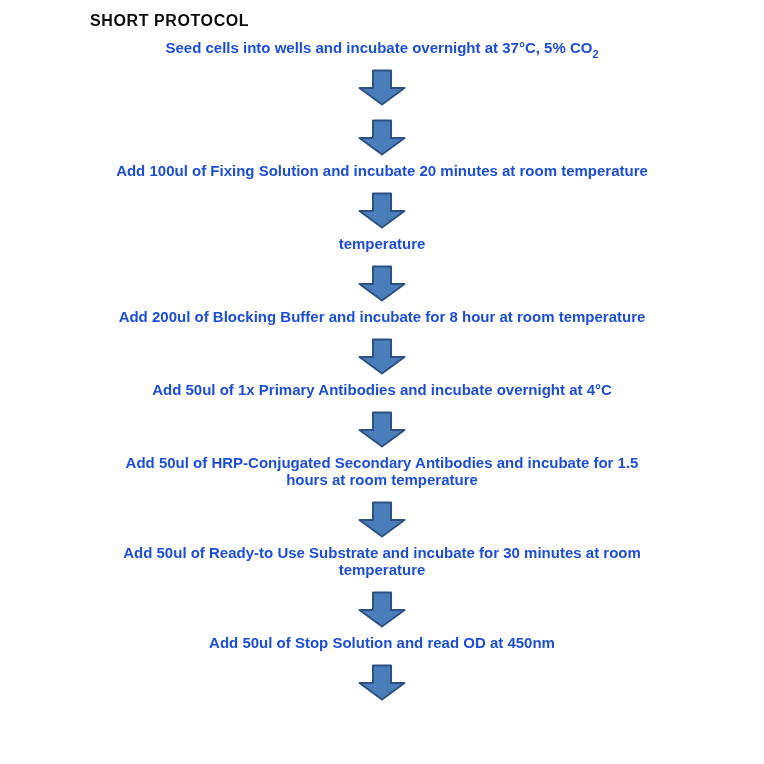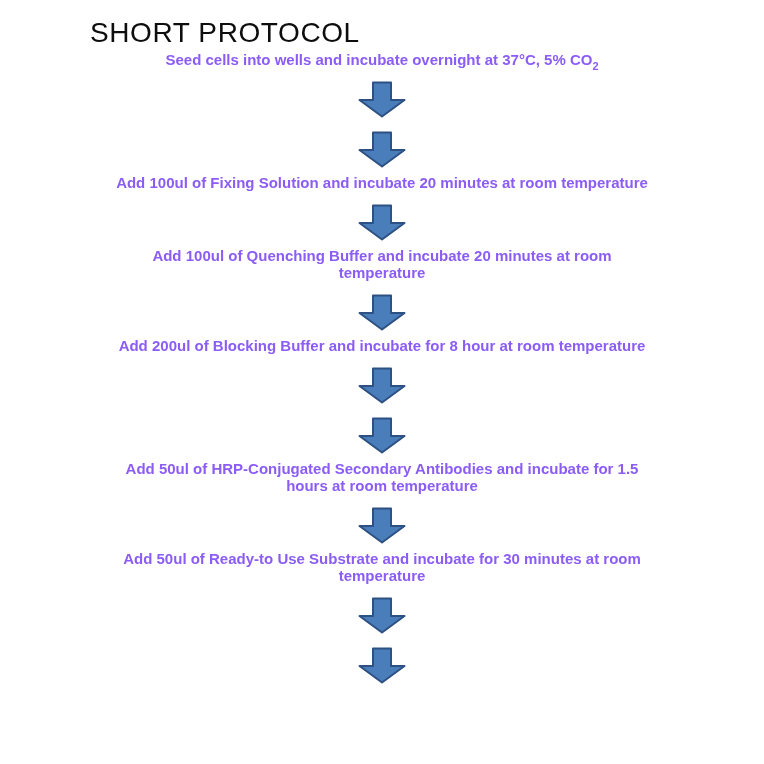--- a/index.html
+++ b/index.html
@@ -14,33 +14,33 @@
     font-family: "Liberation Sans", sans-serif;
   }
   .flow {
     display: flex;
     flex-direction: column;
     align-items: center;
     width: 100%;
   }
   .page-title {
     align-self: flex-start;
-    margin: 20px 0 0 90px;
-    font-size: 28px;
-    font-weight: 400;
+    margin: 8px 0 0 90px;
+    font-size: 16px;
+    font-weight: 700;
     letter-spacing: 0.6px;
     color: #0d0d0d;
     line-height: 25px;
   }
   .step {
     margin-top: 6px;
     font-size: 15px;
     font-weight: 700;
     line-height: 17px;
-    color: #8b5cf6;
+    color: #1d4ed8;
     text-align: center;
   }
   .step .line {
     white-space: nowrap;
   }
   .step sub {
     font-size: 11px;
     line-height: 0;
     position: relative;
     top: 1px;
@@ -82,40 +82,42 @@
     <div class="line">Add 100ul of Fixing Solution and incubate 20 minutes at room temperature</div>
   </div>
 
   <div class="arrow">
     <svg width="48" height="37" viewBox="0 0 48 37">
         <path d="M15 1.5 H33 V19 H46.5 L24 35.5 L1.5 19 H15 Z" fill="#4a7ebb" stroke="#2d5183" stroke-width="2" stroke-linejoin="round"></path>
       </svg>
   </div>
 
   <div class="step">
-    <div class="line">Add 100ul of Quenching Buffer and incubate 20 minutes at room</div>
     <div class="line">temperature</div>
   </div>
 
   <div class="arrow">
     <svg width="48" height="37" viewBox="0 0 48 37">
         <path d="M15 1.5 H33 V19 H46.5 L24 35.5 L1.5 19 H15 Z" fill="#4a7ebb" stroke="#2d5183" stroke-width="2" stroke-linejoin="round"></path>
       </svg>
   </div>
 
   <div class="step">
     <div class="line">Add 200ul of Blocking Buffer and incubate for 8 hour at room temperature</div>
   </div>
 
   <div class="arrow">
     <svg width="48" height="37" viewBox="0 0 48 37">
         <path d="M15 1.5 H33 V19 H46.5 L24 35.5 L1.5 19 H15 Z" fill="#4a7ebb" stroke="#2d5183" stroke-width="2" stroke-linejoin="round"></path>
       </svg>
   </div>
 
+  <div class="step">
+    <div class="line">Add 50ul of 1x Primary Antibodies and incubate overnight at 4°C</div>
+  </div>
 
   <div class="arrow">
     <svg width="48" height="37" viewBox="0 0 48 37">
         <path d="M15 1.5 H33 V19 H46.5 L24 35.5 L1.5 19 H15 Z" fill="#4a7ebb" stroke="#2d5183" stroke-width="2" stroke-linejoin="round"></path>
       </svg>
   </div>
 
   <div class="step">
     <div class="line">Add 50ul of HRP-Conjugated Secondary Antibodies and incubate for 1.5</div>
     <div class="line">hours at room temperature</div>
@@ -131,20 +133,23 @@
     <div class="line">Add 50ul of Ready-to Use Substrate and incubate for 30 minutes at room</div>
     <div class="line">temperature</div>
   </div>
 
   <div class="arrow">
     <svg width="48" height="37" viewBox="0 0 48 37">
         <path d="M15 1.5 H33 V19 H46.5 L24 35.5 L1.5 19 H15 Z" fill="#4a7ebb" stroke="#2d5183" stroke-width="2" stroke-linejoin="round"></path>
       </svg>
   </div>
 
+  <div class="step">
+    <div class="line">Add 50ul of Stop Solution and read OD at 450nm</div>
+  </div>
 
   <div class="arrow">
     <svg width="48" height="37" viewBox="0 0 48 37">
         <path d="M15 1.5 H33 V19 H46.5 L24 35.5 L1.5 19 H15 Z" fill="#4a7ebb" stroke="#2d5183" stroke-width="2" stroke-linejoin="round"></path>
       </svg>
   </div>
 
 
 </main>
 

